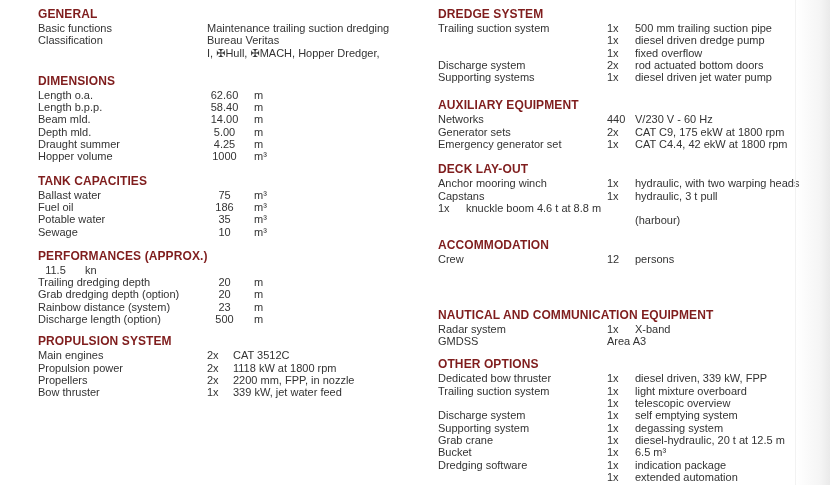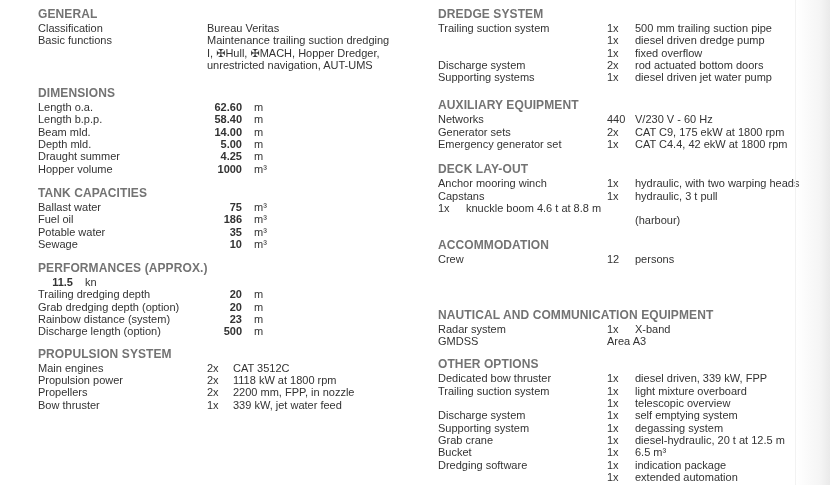--- a/index.html
+++ b/index.html
@@ -30,63 +30,62 @@
   .sec { margin: 0; }
   .mb16 { margin-bottom: 16px; }
   .mb13 { margin-bottom: 13px; margin-top: 12px; }
   .mb12 { margin-bottom: 12px; }
   .mb11 { margin-bottom: 11px; margin-top: 44px; }
   .mb10 { margin-bottom: 10px; }
   .sec-title {
     font-size: 12px;
     line-height: 13px;
     font-weight: bold;
-    color: #737373;
+    color: #7f1d1d;
     margin: 0 0 1px 0;
     letter-spacing: 0.1px;
     white-space: nowrap;
   }
   .row {
     display: flex;
     font-size: 11px;
     line-height: 12.3px;
     white-space: nowrap;
   }
   .lbl  { width: 169px; flex: none; }
   
-  .num  { width: 35px; flex: none; text-align: right; font-weight: bold; }
+  .num  { width: 35px; flex: none; text-align: center; }
   .unit { margin-left: 12px; flex: none; }
   
   .qty-l { width: 26px; flex: none; }
   
   .qty-r { width: 28px; flex: none; }
   .val, .txt { flex: none; }
 </style>
 </head>
 <body>
 
 <div class="col col-left">
 
   <div class="sec mb16">
     <h2 class="sec-title">GENERAL</h2>
     <div class="row">
+      <span class="lbl">Basic functions</span>
+      <span class="txt">Maintenance trailing suction dredging</span>
+    </div>
+    <div class="row">
       <span class="lbl">Classification</span>
       <span class="txt">Bureau Veritas</span>
     </div>
     <div class="row">
-      <span class="lbl">Basic functions</span>
-      <span class="txt">Maintenance trailing suction dredging</span>
-    </div>
-    <div class="row">
       <span class="lbl"></span>
       <span class="txt">I, ✠Hull, ✠MACH, Hopper Dredger,</span>
     </div>
     <div class="row">
       <span class="lbl"></span>
-      <span class="txt">unrestricted navigation, AUT-UMS</span>
     </div>
   </div>
 
   <div class="sec mb12">
     <h2 class="sec-title">DIMENSIONS</h2>
     <div class="row">
       <span class="lbl">Length o.a.</span>
       <span class="num">62.60</span>
       <span class="unit">m</span>
     </div>

